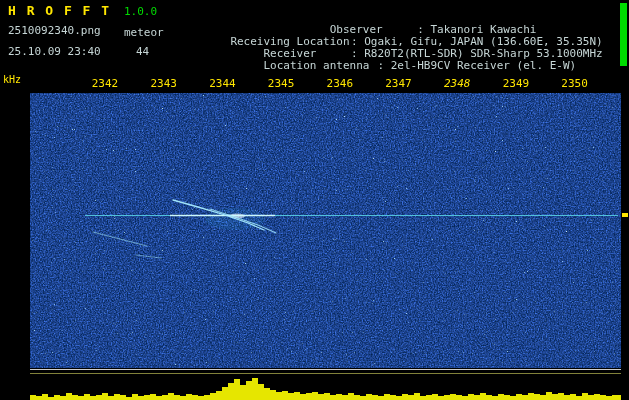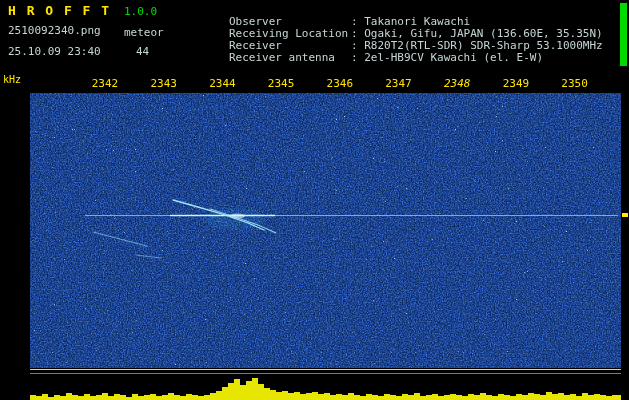--- a/index.html
+++ b/index.html
@@ -8,21 +8,21 @@
   .stage{position:absolute;left:0;top:0;width:566px;height:400px;background:#000;}
 
   
   .header{position:absolute;left:0;top:0;width:629px;height:70px;}
   .title{position:absolute;left:8px;top:3px;color:#ffe600;font-size:13px;font-weight:bold;letter-spacing:1.5px;white-space:pre;}
   .version{position:absolute;left:124px;top:5px;color:#00dc00;font-size:11px;}
   .filename{position:absolute;left:8px;top:24px;color:#c6d6d6;font-size:11px;}
   .mode{position:absolute;left:124px;top:26px;color:#c6d6d6;font-size:11px;}
   .datetime{position:absolute;left:8px;top:45px;color:#c6d6d6;font-size:11px;}
   .counter{position:absolute;left:136px;top:45px;color:#c6d6d6;font-size:11px;}
-  .info{position:absolute;left:176px;top:4px;font-size:11px;color:#c6d6d6;}
+  .info{position:absolute;left:176px;top:12px;font-size:11px;color:#c6d6d6;text-align:center;}
   .irow{height:12px;line-height:12px;white-space:pre;}
   .ilabel{display:inline-block;width:122px;}
   .greenbar{position:absolute;left:620px;top:3px;width:7px;height:63px;background:#00dc00;}
 
   
   .khz{position:absolute;left:3px;top:74px;color:#ffe600;font-size:10px;}
   .time-axis{position:absolute;left:30px;top:77px;width:591px;height:14px;}
   .tlabel{position:absolute;top:0;transform:translateX(-50%);color:#ffe600;font-size:11px;}
   .freq-axis{position:absolute;left:0;top:93px;width:30px;height:275px;}
   .flabel{position:absolute;right:6px;color:#ffe600;font-size:11px;}
@@ -50,21 +50,21 @@
       <div class="irow">
         <span class="ilabel">Observer</span><span class="ivalue">: Takanori Kawachi</span>
       </div>
       <div class="irow">
         <span class="ilabel">Receiving Location</span><span class="ivalue">: Ogaki, Gifu, JAPAN (136.60E, 35.35N)</span>
       </div>
       <div class="irow">
         <span class="ilabel">Receiver</span><span class="ivalue">: R820T2(RTL-SDR) SDR-Sharp 53.1000MHz</span>
       </div>
       <div class="irow">
-        <span class="ilabel">Receiver antenna</span><span class="ivalue">: 2el-HB9CV Kawachi (el. E-W)</span>
+        <span class="ilabel">Location antenna</span><span class="ivalue">: 2el-HB9CV Receiver (el. E-W)</span>
       </div>
     </div>
 
     <div class="greenbar"></div>
   </div>
 
   <div class="khz">kHz</div>
   <div id="time-axis" class="time-axis">
       <span class="tlabel" style="left: 16.3px; margin-top: 24px;">2341</span>
       <span class="tlabel" style="left: 75px;">2342</span>

